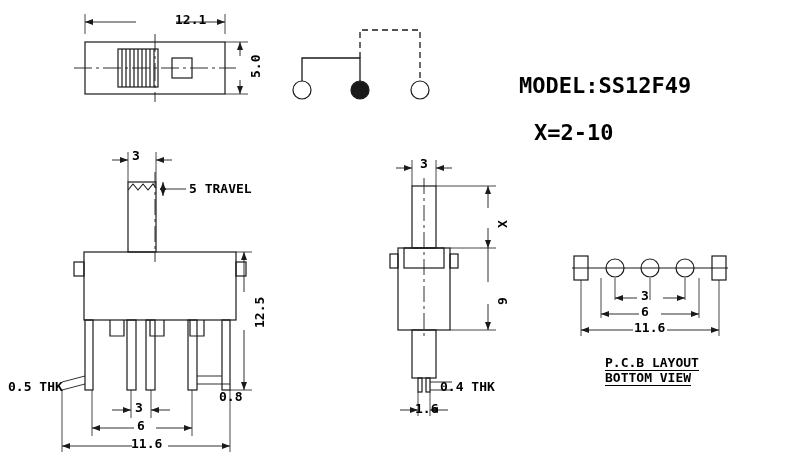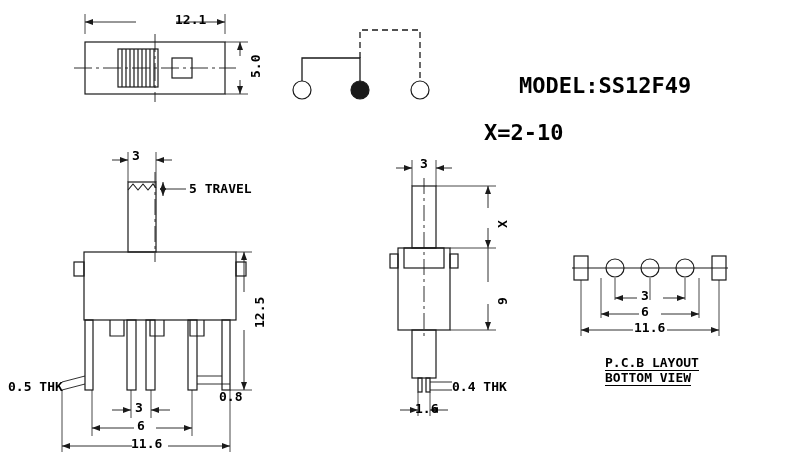--- a/index.html
+++ b/index.html
@@ -219,39 +219,39 @@
         <line x1="581" y1="330" x2="633" y2="330" stroke-width="0.9"></line>
         <line x1="667" y1="330" x2="719" y2="330" stroke-width="0.9"></line>
         <path d="M581,330 L589,327 L589,333 Z" fill="#1a1a1a" stroke="none"></path>
         <path d="M719,330 L711,327 L711,333 Z" fill="#1a1a1a" stroke="none"></path>
       </g>
 
     </g>
   </svg>
 
   <div class="lbl t22" style="left:505px;top:73px;margin-left:14px;">MODEL:SS12F49</div>
-  <div class="lbl t22" style="left:484px;top:120px;">X=2-10</div>
+  <div class="lbl t22" style="left:534px;top:120px;">X=2-10</div>
 
   <div class="lbl t13" style="left:136px;top:12px;margin-left:39px;">12.1</div>
   <div class="lbl t13 rot" style="left:248px;top:78px;transform:rotate(-90deg);">5.0</div>
 
 
   <div class="lbl t13" style="left:132px;top:148px;">3</div>
   <div class="lbl t13" style="left:189px;top:181px;">5 TRAVEL</div>
   <div class="lbl t13 rot" style="left:252px;top:328px;transform:rotate(-90deg);">12.5</div>
   <div class="lbl t13" style="left:8px;top:379px;">0.5 THK</div>
   <div class="lbl t13" style="left:135px;top:400px;">3</div>
   <div class="lbl t13" style="left:137px;top:418px;">6</div>
   <div class="lbl t13" style="left:219px;top:389px;">0.8</div>
   <div class="lbl t13" style="left:131px;top:436px;">11.6</div>
 
   <div class="lbl t13" style="left:420px;top:156px;">3</div>
   <div class="lbl t13 rot" style="left:495px;top:228px;transform:rotate(-90deg);">X</div>
   <div class="lbl t13 rot" style="left:495px;top:305px;transform:rotate(-90deg);">9</div>
-  <div class="lbl t13" style="left:452px;top:379px;">0.4 THK</div>
+  <div class="lbl t13" style="left:440px;top:379px;">0.4 THK</div>
   <div class="lbl t13" style="left:415px;top:401px;">1.6</div>
 
   <div class="lbl t13" style="left:641px;top:288px;">3</div>
   <div class="lbl t13" style="left:641px;top:304px;">6</div>
   <div class="lbl t13" style="left:634px;top:320px;">11.6</div>
   <div class="lbl t13 u" style="left:605px;top:355px;">P.C.B LAYOUT</div>
   <div class="lbl t13 u" style="left:605px;top:370px;">BOTTOM VIEW</div>
 
 </div>
 

